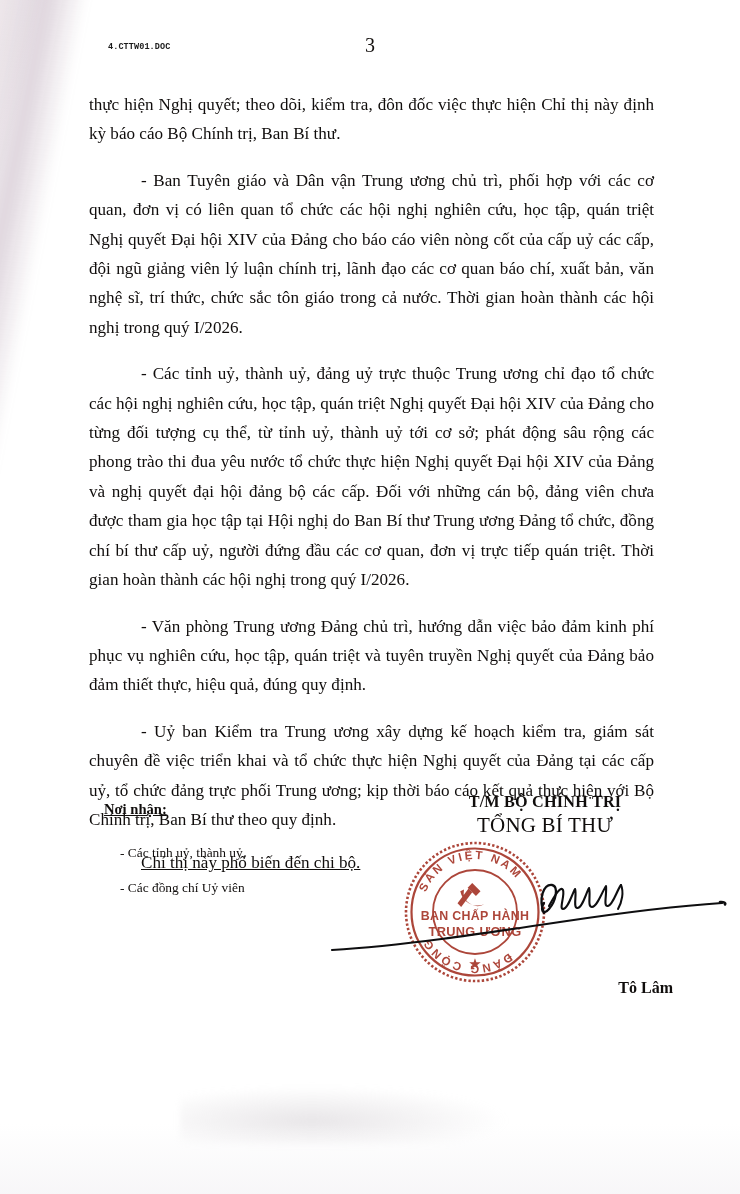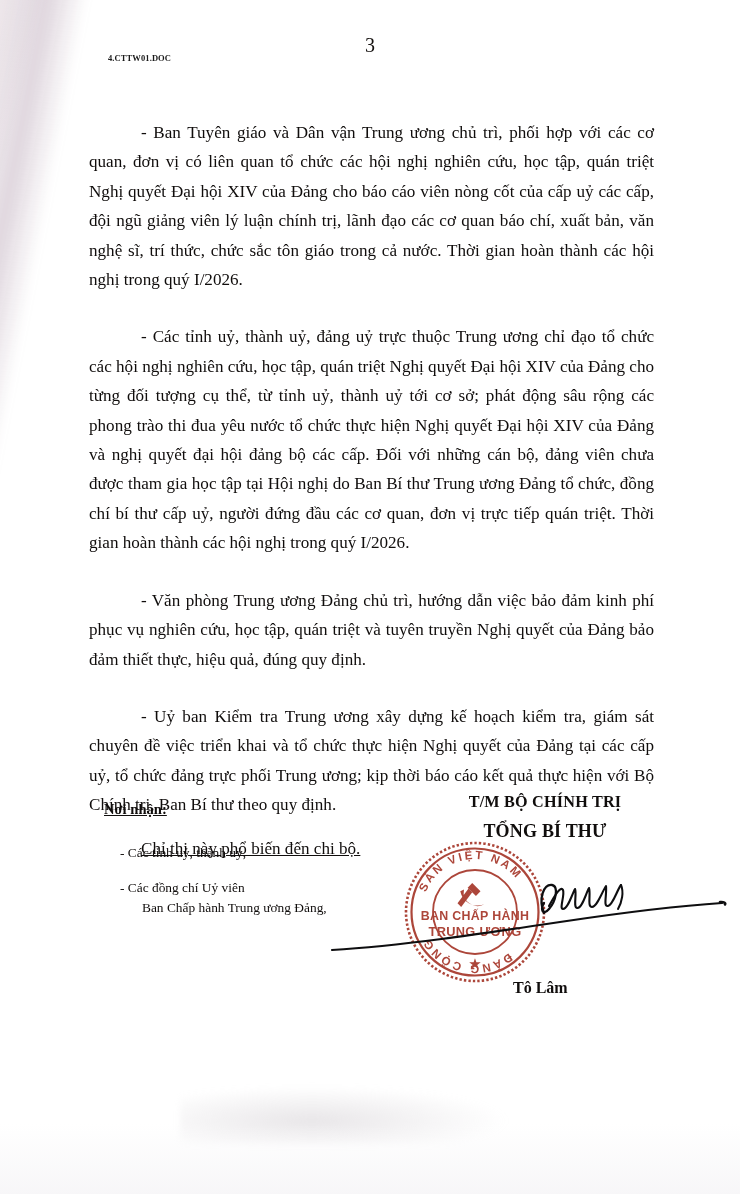--- a/index.html
+++ b/index.html
@@ -35,41 +35,41 @@
     position:absolute;left:180px;bottom:50px;width:330px;height:58px;
     background:radial-gradient(ellipse at 40% 60%,rgba(205,200,205,.45) 0%,rgba(255,255,255,0) 70%);
     filter:blur(3px);pointer-events:none;
   }
 
   
   .doc-header{
     position:absolute;left:0;right:0;top:42px;height:22px;
   }
   .doc-code{
-    position:absolute;left:108px;top:11px;
-    font-family:Liberation Serif, serif;
+    position:absolute;left:108px;top:0;
+    font-family:Liberation Mono, monospace;
     font-size:8.5px;font-weight:bold;letter-spacing:.1px;color:#1a1a1a;
   }
   .page-number{
     position:absolute;left:0;right:0;top:-8px;text-align:center;
     font-size:20px;color:#15110f;
   }
 
   
   .body-text{
     position:absolute;
     left:89px;top:90px;width:565px;
     font-size:17.1px;
     line-height:29.4px;
     color:#100d0c;
     text-align:justify;
     text-justify:inter-word;
   }
   .body-text p{margin:0 0 0 0;}
-  .body-text p.indent{text-indent:52px;margin-top:28px;}
+  .body-text p.indent{text-indent:52px;margin-top:17px;}
   .body-text p.first{text-indent:0;}
   .body-text p.closing{text-indent:52px;margin-top:14px;text-align:left;text-decoration:underline;}
 
   
   .recipients{
     position:absolute;left:104px;top:800px;width:265px;
     font-size:13.4px;line-height:19.6px;color:#100d0c;
   }
   .recipients .title{
     font-weight:bold;text-decoration:underline;
@@ -79,24 +79,24 @@
   .recipients li{
     padding-left:11px;text-indent:-11px;margin:16px;
   }
   .recipients li .cont{display:block;text-indent:0;padding-left:11px;}
 
   .signature{
     position:absolute;left:395px;top:793px;width:300px;
     text-align:center;color:#100d0c;
   }
   .signature .line1{font-size:16.2px;font-weight:bold;letter-spacing:.2px;}
-  .signature .line2{font-size:18px;font-weight:bold;letter-spacing:.2px;margin-top:9px;}
+  .signature .line2{font-size:21px;font-weight:normal;letter-spacing:.2px;margin-top:1px;}
   .signature .signer{
     position:absolute;left:118px;top:186px;width:160px;
-    text-align:left;font-size:16px;font-weight:bold;
+    text-align:right;font-size:16px;font-weight:bold;
   }
 
   
   .seal{
     position:absolute;left:396px;top:833px;
     width:158px;height:158px;
     pointer-events:none;
   }
   .seal svg{display:block;width:158px;height:158px;opacity:.92;}
 
@@ -112,36 +112,36 @@
 
 <div id="page">
   <div id="edge-shadow"></div>
 
   <div class="doc-header">
     <div class="doc-code">4.CTTW01.DOC</div>
     <div class="page-number">3</div>
   </div>
 
   <div class="body-text">
+    <p class="first">thực hiện Nghị quyết; theo dõi, kiểm tra, đôn đốc việc thực hiện Chỉ thị này định kỳ báo cáo Bộ Chính trị, Ban Bí thư.</p>
     <p class="indent">- Ban Tuyên giáo và Dân vận Trung ương chủ trì, phối hợp với các cơ quan, đơn vị có liên quan tổ chức các hội nghị nghiên cứu, học tập, quán triệt Nghị quyết Đại hội XIV của Đảng cho báo cáo viên nòng cốt của cấp uỷ các cấp, đội ngũ giảng viên lý luận chính trị, lãnh đạo các cơ quan báo chí, xuất bản, văn nghệ sĩ, trí thức, chức sắc tôn giáo trong cả nước. Thời gian hoàn thành các hội nghị trong quý I/2026.</p>
     <p class="indent">- Các tỉnh uỷ, thành uỷ, đảng uỷ trực thuộc Trung ương chỉ đạo tổ chức các hội nghị nghiên cứu, học tập, quán triệt Nghị quyết Đại hội XIV của Đảng cho từng đối tượng cụ thể, từ tỉnh uỷ, thành uỷ tới cơ sở; phát động sâu rộng các phong trào thi đua yêu nước tổ chức thực hiện Nghị quyết Đại hội XIV của Đảng và nghị quyết đại hội đảng bộ các cấp. Đối với những cán bộ, đảng viên chưa được tham gia học tập tại Hội nghị do Ban Bí thư Trung ương Đảng tổ chức, đồng chí bí thư cấp uỷ, người đứng đầu các cơ quan, đơn vị trực tiếp quán triệt. Thời gian hoàn thành các hội nghị trong quý I/2026.</p>
     <p class="indent">- Văn phòng Trung ương Đảng chủ trì, hướng dẫn việc bảo đảm kinh phí phục vụ nghiên cứu, học tập, quán triệt và tuyên truyền Nghị quyết của Đảng bảo đảm thiết thực, hiệu quả, đúng quy định.</p>
     <p class="indent">- Uỷ ban Kiểm tra Trung ương xây dựng kế hoạch kiểm tra, giám sát chuyên đề việc triển khai và tổ chức thực hiện Nghị quyết của Đảng tại các cấp uỷ, tổ chức đảng trực phối Trung ương; kịp thời báo cáo kết quả thực hiện với Bộ Chính trị, Ban Bí thư theo quy định.</p>
     <p class="closing">Chỉ thị này phổ biến đến chi bộ.</p>
   </div>
 
   <div class="recipients">
     <div class="title">Nơi nhận:</div>
     <ul>
       <li>
         <span>- Các tỉnh uỷ, thành uỷ,</span>
       </li>
       <li>
         <span>- Các đồng chí Uỷ viên</span>
-        <span class="cont">Ban Chấp hành Trung ương Đảng,</span>
       </li>
     </ul>
   </div>
 
   <div class="signature">
     <div class="line1">T/M BỘ CHÍNH TRỊ</div>
     <div class="line2">TỔNG BÍ THƯ</div>
     <div class="signer">Tô Lâm</div>
   </div>
 

